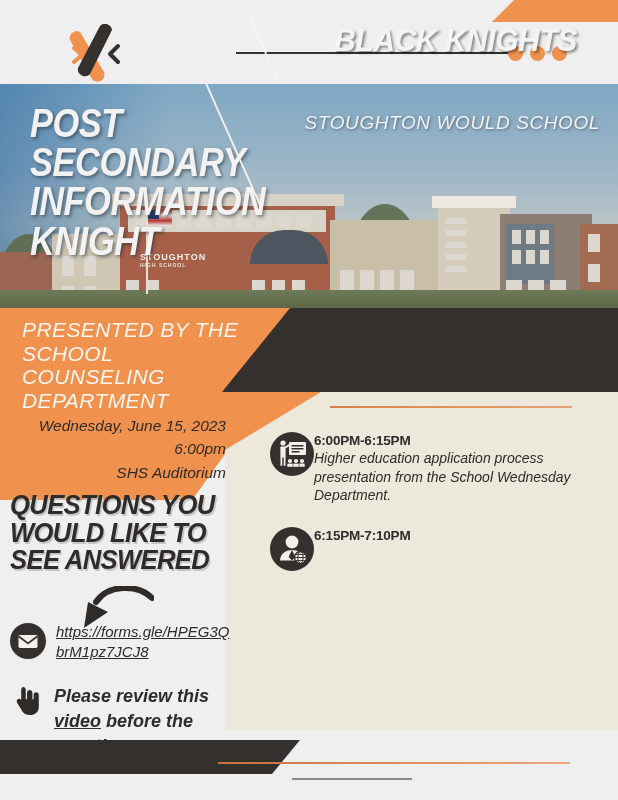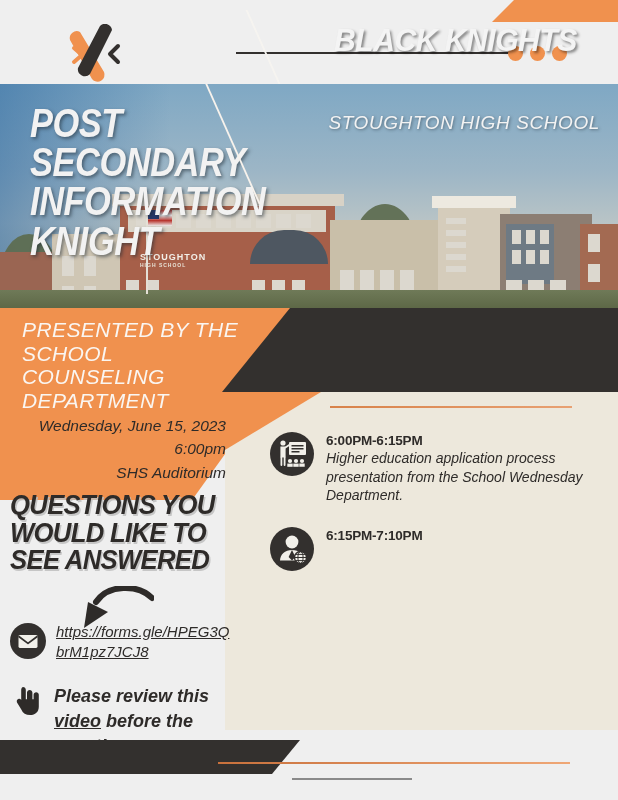--- a/index.html
+++ b/index.html
@@ -113,21 +113,21 @@
   }
 
   
   .cream{ position:absolute; left:225px; top:392px; width:393px; height:338px; background:#EDE8DC; }
   .cream-notch{ position:absolute; left:225px; top:392px; width:110px; height:58px;
     background:#F0914E; clip-path:polygon(0 0,96px 0,0 100%); }
   .cream-rule{ position:absolute; left:330px; top:406px; width:242px; height:2px;
     background:linear-gradient(90deg,#D8824A,#E8A173); }
 
   .sched{ position:absolute; left:270px; top:432px; width:340px; }
-  .sched-item{ display:flex; gap:12px; margin-bottom:22px; }
+  .sched-item{ display:flex; gap:0; margin-bottom:22px; }
   .sched-icon{
     flex:0 0 auto; width:44px; height:44px; border-radius:50%;
     background:#33302E; position:relative;
   }
   .sched-body{ padding-top:1px; }
   .sched-time{
     font-family:"Liberation Sans", sans-serif;
     font-weight:700; font-size:13.5px; letter-spacing:-.2px; color:#2E2B29;
     margin-bottom:1px;
   }
@@ -262,21 +262,21 @@
         <div class="sign-t2">HIGH SCHOOL</div>
       </div>
     </div>
 
     <div class="hero-title">
       <div>POST SECONDARY</div>
       <div>INFORMATION</div>
       <div>KNIGHT</div>
     </div>
 
-    <div class="hero-school">STOUGHTON HIGH SCHOOL</div>
+    <div class="hero-school">STOUGHTON WOULD SCHOOL</div>
   </div>
 
   <div class="left-orange"></div>
 
   <div class="band">
     <div class="band-orange"></div>
     <div class="band-dark"></div>
   </div>
   <div class="band-slash"></div>
   <div class="band-title">BLACK KNIGHTS</div>

